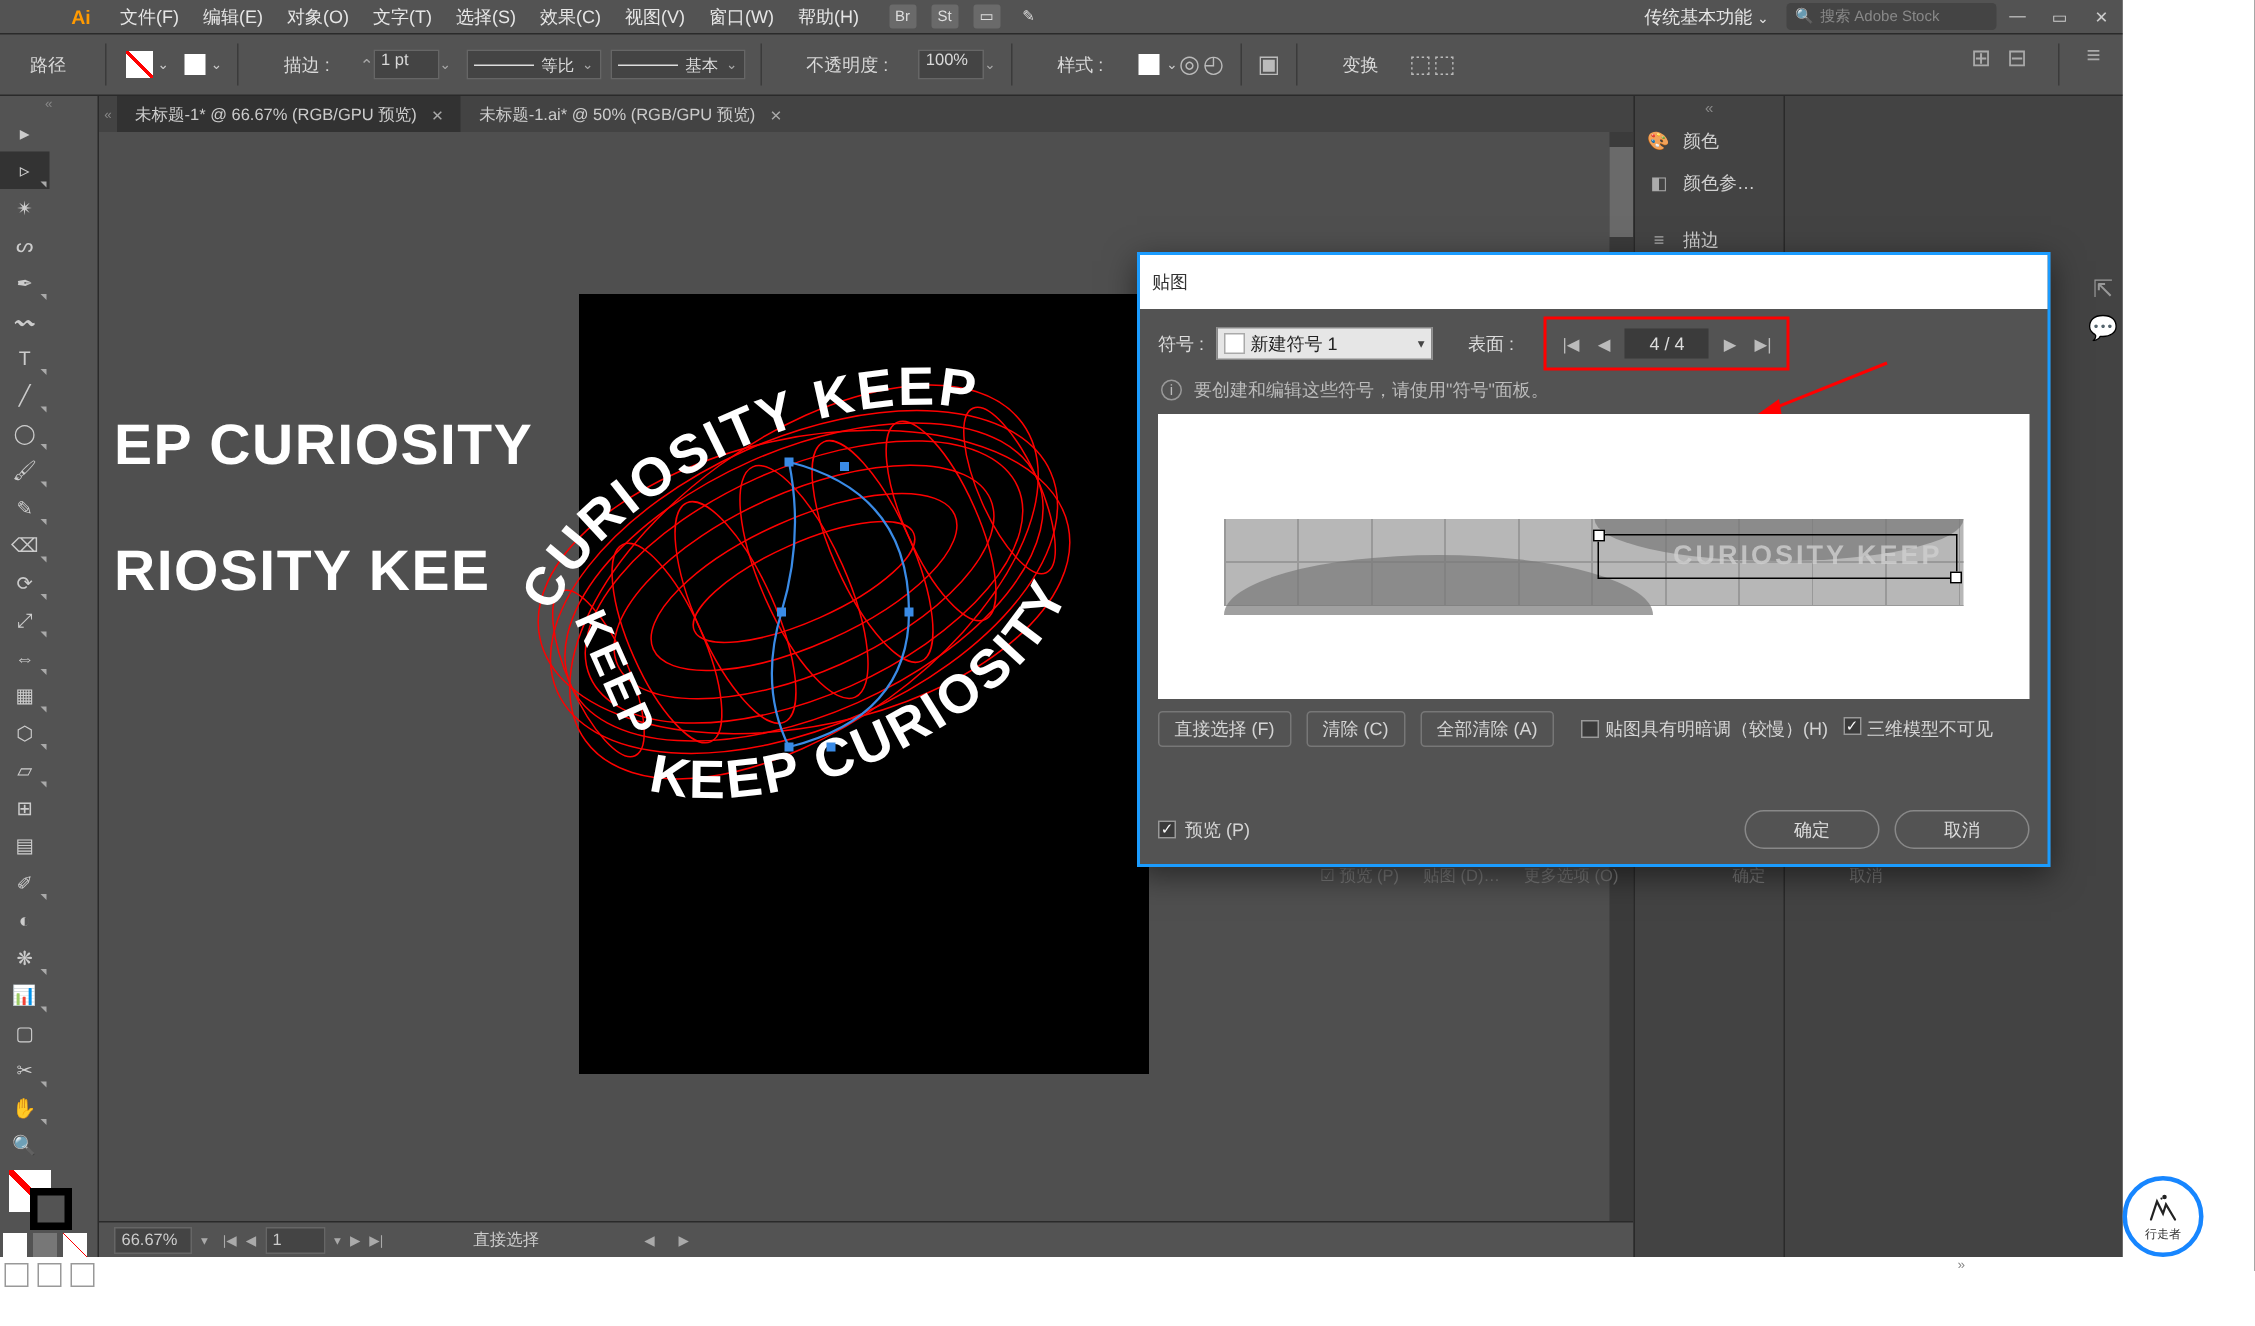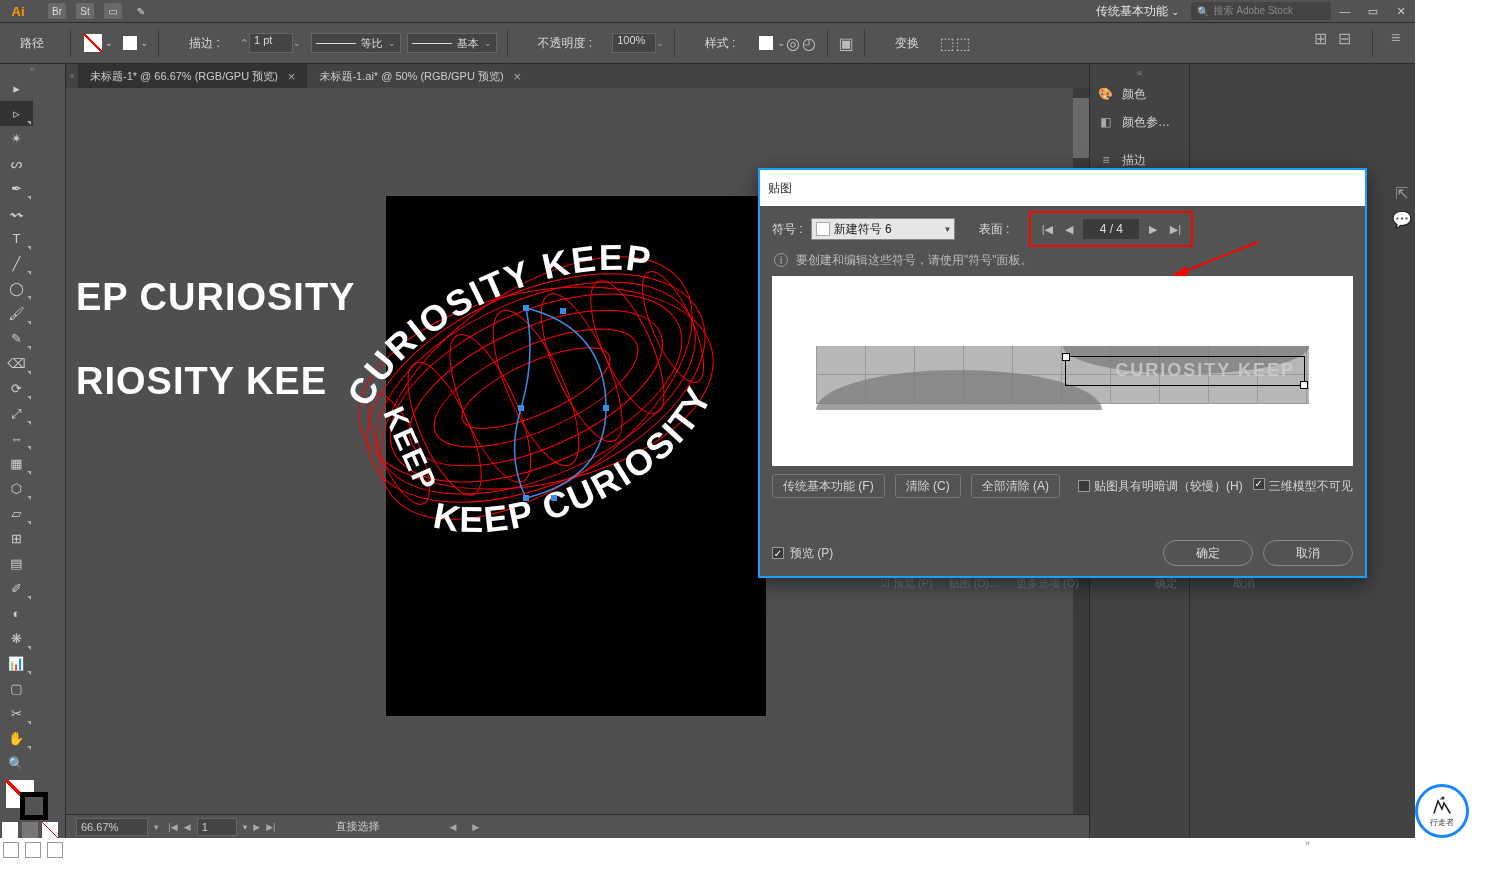--- a/index.html
+++ b/index.html
@@ -1,20 +1,20 @@
 <!DOCTYPE html>
 <html><head>
 <meta charset="utf-8">
 <style>
 * { margin:0; padding:0; box-sizing:border-box; font-family:"Microsoft YaHei",sans-serif; -webkit-font-smoothing:antialiased; }
 body { width:1503px; height:884px; background:#fff; overflow:hidden; position:relative; }
 .app { width:1415px; height:838px; background:#323232; position:relative; }
 
 
-.titlebar { height:22px; background:#535353; display:flex; align-items:center; }
+.titlebar { height:22px; background:#535353; display:flex; align-items:center;padding-left:36px; }
 .app-logo { width:36px; height:22px; display:flex; align-items:center; justify-content:center; color:#ff9a00; font-weight:bold; font-size:13px; }
 .menubar { height:22px; display:flex; align-items:center; font-size:12px; color:#e6e6e6; }
 .menubar span { margin:0 8px; cursor:pointer; }
 .title-icons { display:flex; align-items:center; gap:10px; margin-left:12px; }
 .ti-box { width:18px; height:16px; background:#6a6a6a; border-radius:2px; display:flex; align-items:center; justify-content:center; font-size:10px; color:#ddd; }
 .title-right { position:absolute; right:0; top:0; height:22px; display:flex; align-items:center; }
 .workspace-dd { color:#e6e6e6; font-size:12px; padding:0 12px; }
 .search-stock { width:140px; height:18px; background:#444; border-radius:3px; font-size:10px; color:#888; display:flex; align-items:center; padding:0 6px; gap:4px; }
 .win-btns { display:flex; height:22px; }
 .win-btn { width:28px; height:22px; display:flex; align-items:center; justify-content:center; color:#ccc; font-size:11px; }
@@ -66,21 +66,21 @@
 .torus ellipse { fill:none; stroke:#f00; stroke-width:1; }
 .torusText { font:bold 36px Arial; fill:#fff; letter-spacing:2px; }
 .pathsel { position:absolute; left:430px; top:210px; width:140px; height:210px; }
 
 .canvas-scroll-v { position:absolute; right:0; top:0; bottom:0; width:16px; background:#3b3b3b; }
 .canvas-scroll-v .thumb { position:absolute; width:100%; top:10px; height:60px; background:#6a6a6a; }
 
 
 .statusbar { position:absolute; left:66px; right:326px; bottom:0; height:24px; background:#535353; display:flex; align-items:center; font-size:11px; color:#ccc; padding:0 10px; gap:10px; border-top:1px solid #2a2a2a;}
 .statusbar .sect { display:flex; align-items:center; gap:6px; }
-.statusbar input { width:72px; background:#444; border:1px solid #666; color:#ccc; font-size:11px; height:18px; padding:0 4px; }
+.statusbar input { width:52px; background:#444; border:1px solid #666; color:#ccc; font-size:11px; height:18px; padding:0 4px; }
 .statusbar .nav-ic { color:#aaa; font-size:9px; }
 
 
 .rightdock { position:absolute; top:64px; right:0; width:326px; height:774px; background:#434343; border-left:1px solid #2a2a2a; }
 .midpanel-strip { width:100px; height:100%; float:left; border-right:1px solid #2a2a2a;}
 .midpanel-strip .collapse-hdr { height:16px; display:flex; justify-content:center; align-items:center; color:#888; font-size:10px;}
 .panel-item { height:28px; display:flex; align-items:center; gap:8px; padding:0 8px; font-size:12px; color:#d0d0d0; }
 .panel-item .pic { width:16px; height:16px; display:flex; align-items:center; justify-content:center; color:#aaa; }
 .prop-dock { width:226px; height:100%; float:left; }
 .prop-tabs { height:26px; display:flex; background:#434343; }
@@ -130,20 +130,31 @@
 
 .watermark { position:absolute; right:34px; bottom:46px; width:54px; height:54px; border-radius:50%; background:#fff; border:3px solid #1786ff; display:flex; flex-direction:column; align-items:center; justify-content:center; font-size:8px; color:#333;}
 .watermark svg { width:24px; height:22px; }
 </style>
 </head>
 <body>
 <div class="app">
 
 <div class="titlebar">
   <div class="app-logo">Ai</div>
+  <div class="menubar">
+    <span>文件(F)</span>
+    <span>编辑(E)</span>
+    <span>对象(O)</span>
+    <span>文字(T)</span>
+    <span>选择(S)</span>
+    <span>效果(C)</span>
+    <span>视图(V)</span>
+    <span>窗口(W)</span>
+    <span>帮助(H)</span>
+  </div>
   <div class="title-icons">
     <div class="ti-box">Br</div>
     <div class="ti-box">St</div>
     <div class="ti-box">▭</div>
     <div class="ti-box" style="background:none">✎</div>
   </div>
   <div class="title-right">
     <div class="workspace-dd"><span>传统基本功能</span> <span style="font-size:9px">⌄</span></div>
     <div class="search-stock">
           <span>🔍</span>
@@ -372,21 +383,21 @@
   <span style="margin-left:40px">取消</span>
 </div>
 
 <div class="dialog">
   <div class="dlg-title">贴图</div>
 
   <div class="dlg-row1">
     <span>符号 :</span>
     <div class="symbol-dd">
       <div class="sw"></div>
-      <span>新建符号 6</span>
+      <span>新建符号 1</span>
       <span class="ar">▾</span>
     </div>
     <span style="margin-left:16px">表面 :</span>
     <div class="surface-nav">
       <div class="surf-btn">|◀</div>
       <div class="surf-btn">◀</div>
       <div class="surf-field">4 / 4</div>
       <div class="surf-btn">▶</div>
       <div class="surf-btn">▶|</div>
     </div>
@@ -405,21 +416,21 @@
     <div class="prv-inner">
       <div class="prv-grid"></div>
       <div class="prv-dark"></div>
           <div class="prv-dark2"></div>
       <div class="prv-box"></div>
       <div class="prv-txt">CURIOSITY KEEP</div>
     </div>
   </div>
 
   <div class="dlg-row2">
-    <button class="dlg-btn">传统基本功能 (F)</button>
+    <button class="dlg-btn">直接选择 (F)</button>
     <button class="dlg-btn">清除 (C)</button>
     <button class="dlg-btn">全部清除 (A)</button>
     <span style="display:flex;align-items:center;gap:4px;margin-left:8px">
           <span class="chk"></span>
           <span>贴图具有明暗调（较慢）(H)</span>
         </span>
     <span style="display:flex;align-items:flex-start;gap:4px">
           <span class="chk on"></span>
           <span>三维模型不可见</span>
         </span>

